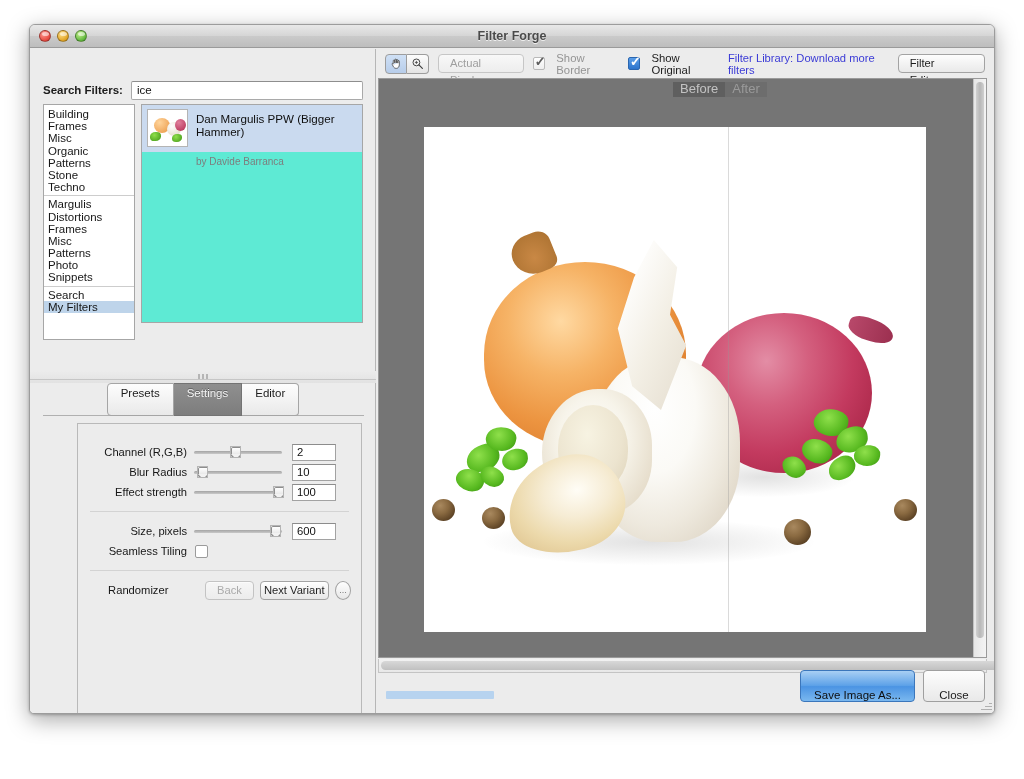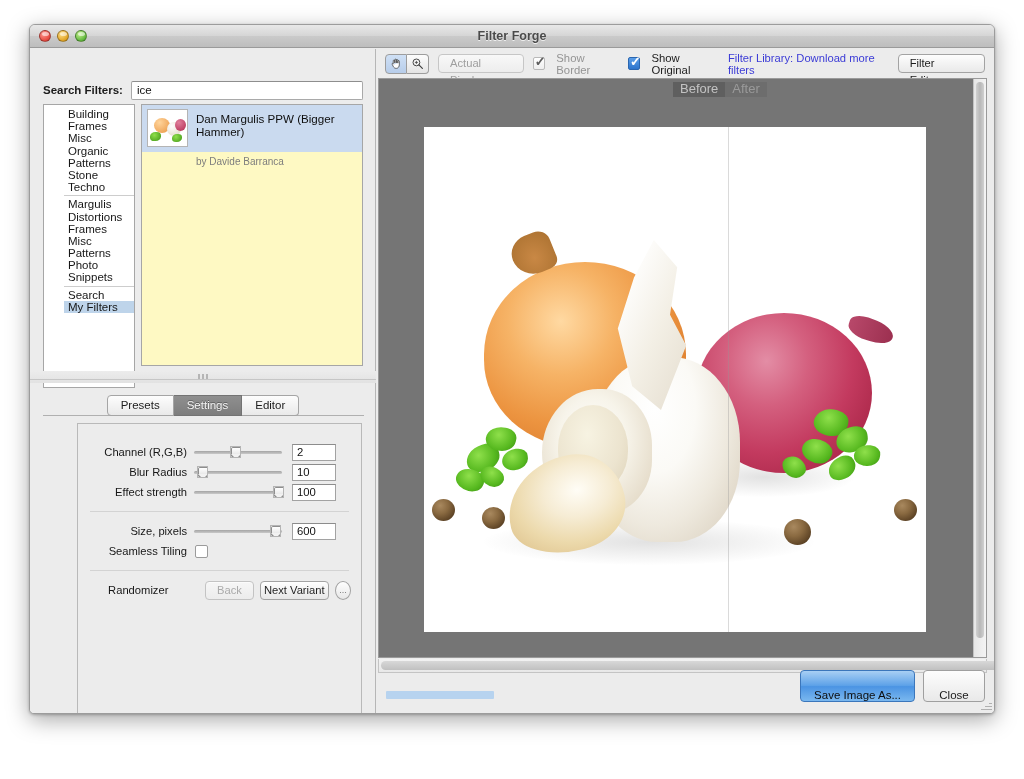--- a/index.html
+++ b/index.html
@@ -68,35 +68,35 @@
   #searchbox {
     flex: 1; height: 19px;
     background: #fff; border: 1px solid #a9a9a9;
     border-top-color:#8e8e8e;
     border-radius: 2px;
     font-size: 11.5px; color: #111; padding: 0 5px; line-height: 17px;
   }
 
   
   #catlist {
-    position: absolute; left: 13px; top: 55px; width: 92px; height: 284px;
-    background: #fff; border: 1px solid #a6a6a6; overflow: hidden; padding-left: 20px;
+    position: absolute; left: 13px; top: 55px; width: 92px; height: 236px;
+    background: #fff; border: 1px solid #a6a6a6; overflow: hidden;
   }
   .cat {
     font-size: 11.5px; color: #161616;
     padding: 0 4px; height: 12.2px; line-height: 12.2px;
     white-space: nowrap;
   }
   .cat.sel { background: #bed4ea; }
   .catsep { height: 1px; background: #cdcdcd; margin: 2px 0 2px 0; }
 
   
   #filterlist {
-    position: absolute; left: 111px; top: 55px; right: 12px; height: 262px;
-    background: #fef9c3; border: 1px solid #a6a6a6; overflow: hidden;
+    position: absolute; left: 111px; top: 55px; right: 12px; height: 219px;
+    background: #5eead4; border: 1px solid #a6a6a6; overflow: hidden;
   }
   .filteritem {
     display: flex; align-items: flex-start; gap: 8px;
     background: #cadaef; padding: 4px 5px 6px 5px;
     height: 47px;
   }
   .thumb {
     width: 41px; height: 38px; background:#fff;
     border: 1px solid #b4b4b4; flex: none; position: relative; overflow: hidden;
   }
@@ -118,21 +118,21 @@
 
   
   #tabs {
     position: absolute; left: 0; top: 345px; width: 346px; height: 22px;
     display: flex; justify-content: center; align-items: flex-end;
   }
   #tabs .tabline { position:absolute; left:13px; right:12px; bottom:0px; height:1px; background:#b0b0b0;}
   .tabstrip { display: flex; position: relative; z-index: 2; }
   .tab {
     font-size: 11.5px; color: #1c1c1c;
-    padding: 3px 13px 4px 13px;
+    padding: 3px 13px 16px 13px;
     border: 1px solid #a5a5a5;
     background: linear-gradient(to bottom,#fdfdfd,#e9e9e9);
     line-height: 12px;
   }
   .tab + .tab { border-left: none; }
   .tab:first-child { border-radius: 4px 0 0 4px; }
   .tab:last-child { border-radius: 0 4px 4px 0; }
   .tab.active {
     background: linear-gradient(to bottom,#8f8f8f,#7d7d7d);
     color: #f2f2f2; text-shadow: 0 -1px 0 rgba(0,0,0,0.35);

